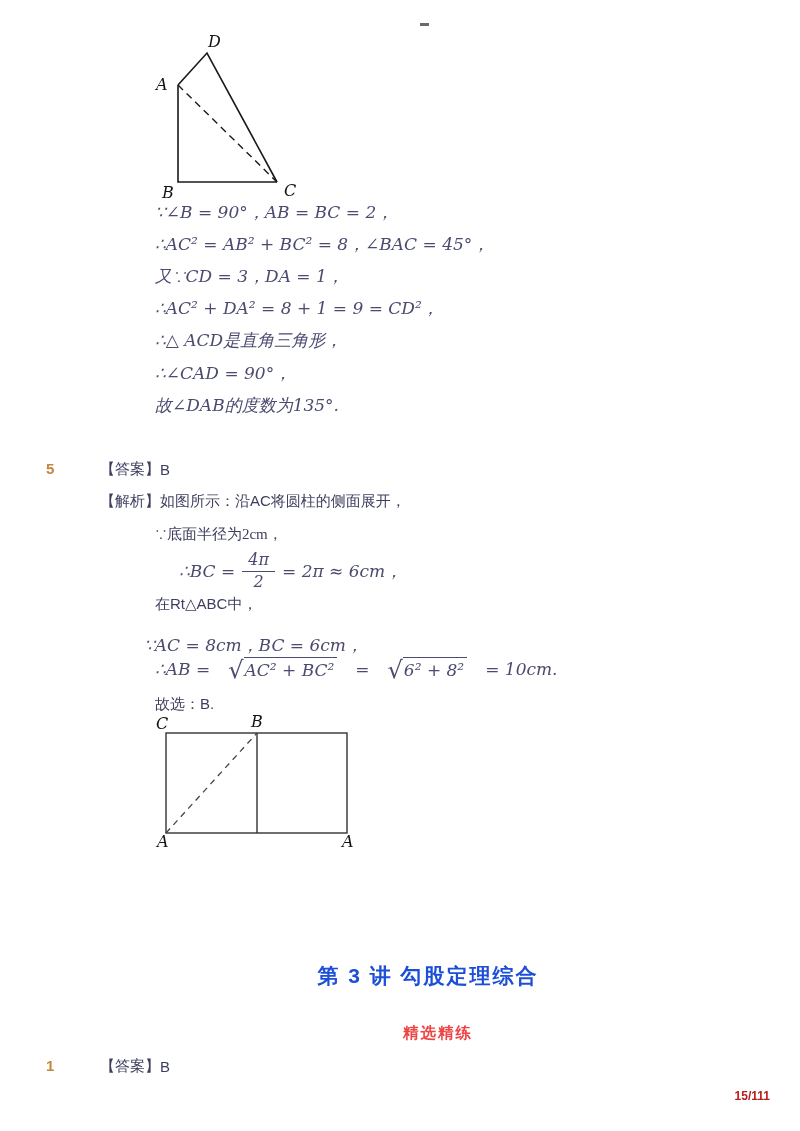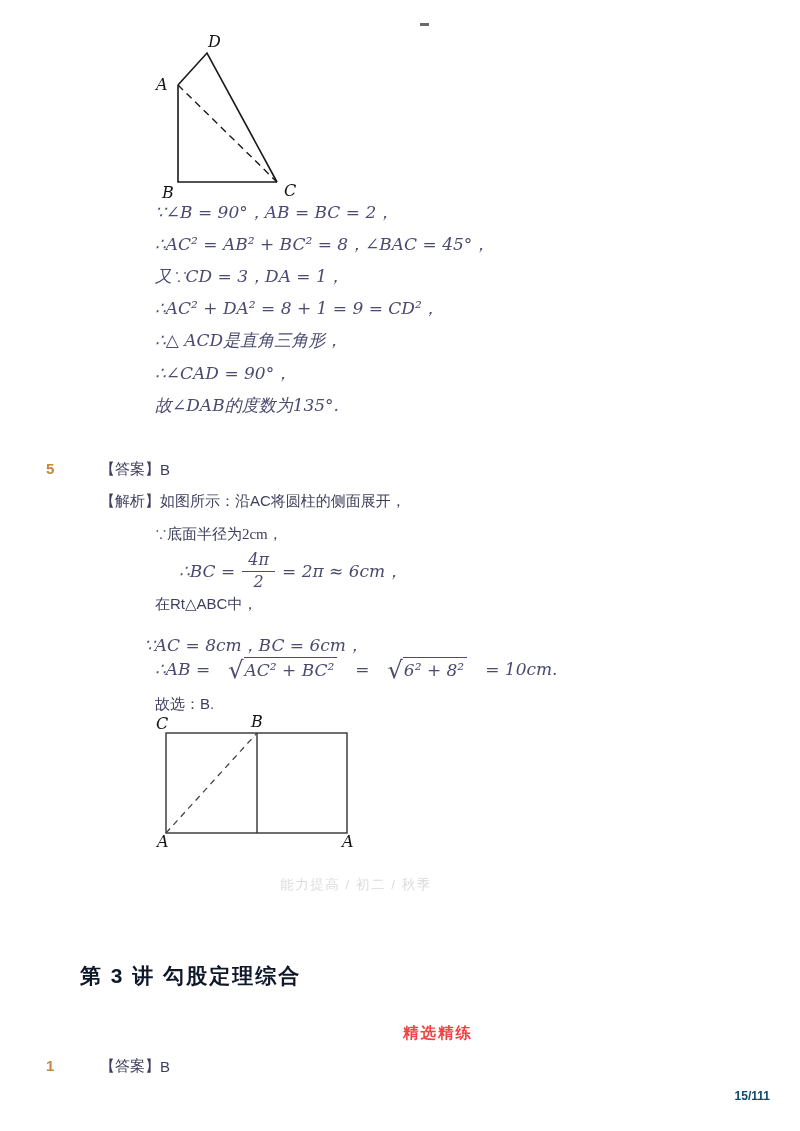--- a/index.html
+++ b/index.html
@@ -31,23 +31,23 @@
   .sqrtline{left:155px;top:652px;height:34px;display:flex;align-items:center;gap:18px;}
   .sqrt{display:inline-flex;align-items:stretch;}
   .sqrt .sym{font-style:normal;font-size:24px;line-height:1;transform:translateY(1px);}
   .sqrt .rad{border-top:1.6px solid #4b4b70;padding:2px 3px 0 1px;align-self:flex-start;}
 
   
   svg text{font-family:"DejaVu Serif",serif;font-style:italic;fill:#141414;font-size:16px;}
 
   
   .footer{left:0;top:876px;width:712px;text-align:center;color:#dcdcdc;font-size:13.5px;letter-spacing:1.5px;}
-  .sec-title{left:80px;top:962px;width:720px;text-align:left;color:#0f172a;font-size:21px;font-weight:600;letter-spacing:2px;}
+  .sec-title{left:68px;top:962px;width:720px;text-align:center;color:#1d4ed8;font-size:21px;font-weight:600;letter-spacing:2px;}
   .sec-sub{left:80px;top:1023px;width:716px;text-align:center;color:#ef4444;font-size:15.5px;font-weight:600;letter-spacing:2px;}
-  .pagenum{top:1089px;right:30px;color:#0c4a6e;font-size:12px;font-weight:600;margin-left:11px;}
+  .pagenum{top:1089px;right:30px;color:#b91c1c;font-size:12px;font-weight:600;margin-left:11px;}
 </style>
 </head>
 <body>
 
 <div class="page">
 
   <div class="abs stray"></div>
 
   <svg class="abs" style="left:150px;top:30px;" width="175" height="172" viewBox="0 0 175 172">
     <polyline points="28,55 57,23 127,152" fill="none" stroke="#1a1a1a" stroke-width="1.6"></polyline>
@@ -113,21 +113,20 @@
   <svg class="abs" style="left:150px;top:713px;" width="215" height="140" viewBox="0 0 215 140">
     <rect x="16" y="20" width="181" height="100" fill="none" stroke="#333" stroke-width="1.4"></rect>
     <line x1="107" y1="20" x2="107" y2="120" stroke="#333" stroke-width="1.4"></line>
     <line x1="16" y1="120" x2="107" y2="20" stroke="#444" stroke-width="1.3" stroke-dasharray="6,5"></line>
     <text x="6" y="16">C</text>
     <text x="101" y="14">B</text>
     <text x="7" y="134">A</text>
     <text x="192" y="134">A</text>
   </svg>
 
-  <div class="abs footer">能力提高 / 初二 / 秋季</div>
 
   <div class="abs sec-title">第 3 讲 勾股定理综合</div>
   <div class="abs sec-sub">精选精练</div>
 
   <div class="abs item-num" style="left:46px;top:1057px;">1</div>
   <div class="abs row cn" style="left:100px;top:1055px;height:22px;">
     <span>【答案】</span><span>B</span>
   </div>
 
   <div class="abs pagenum">15/111</div>

